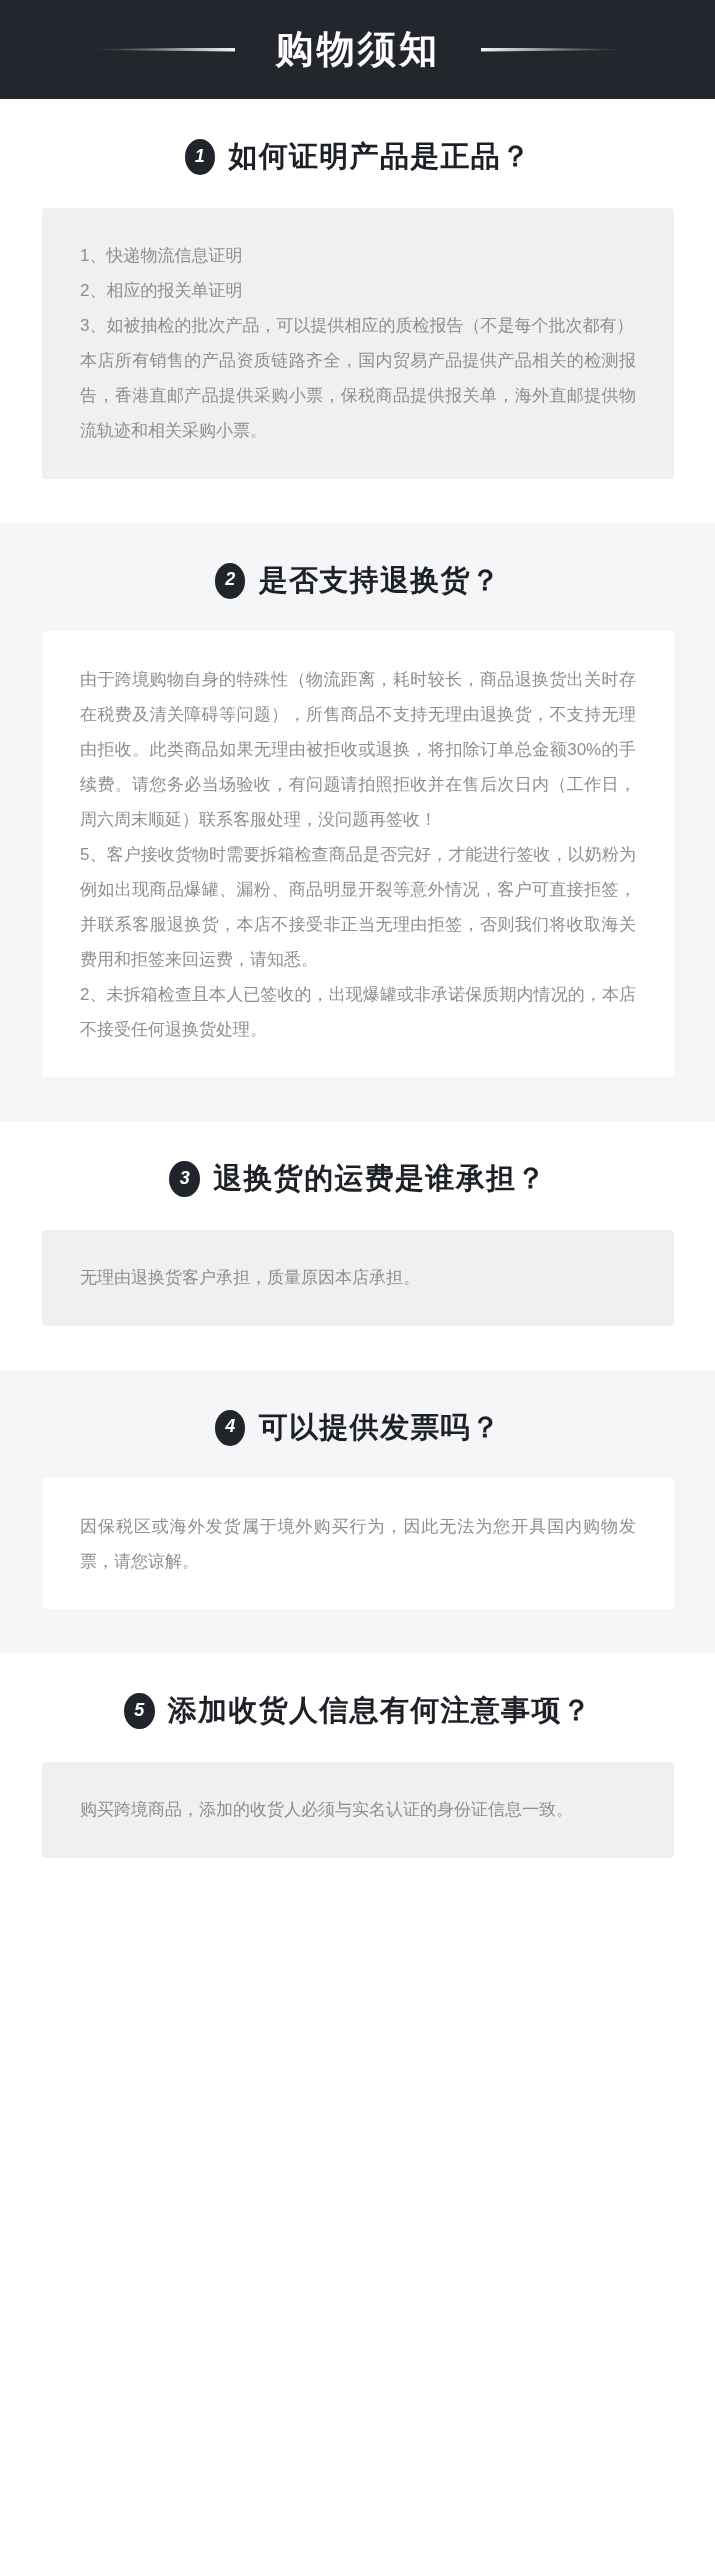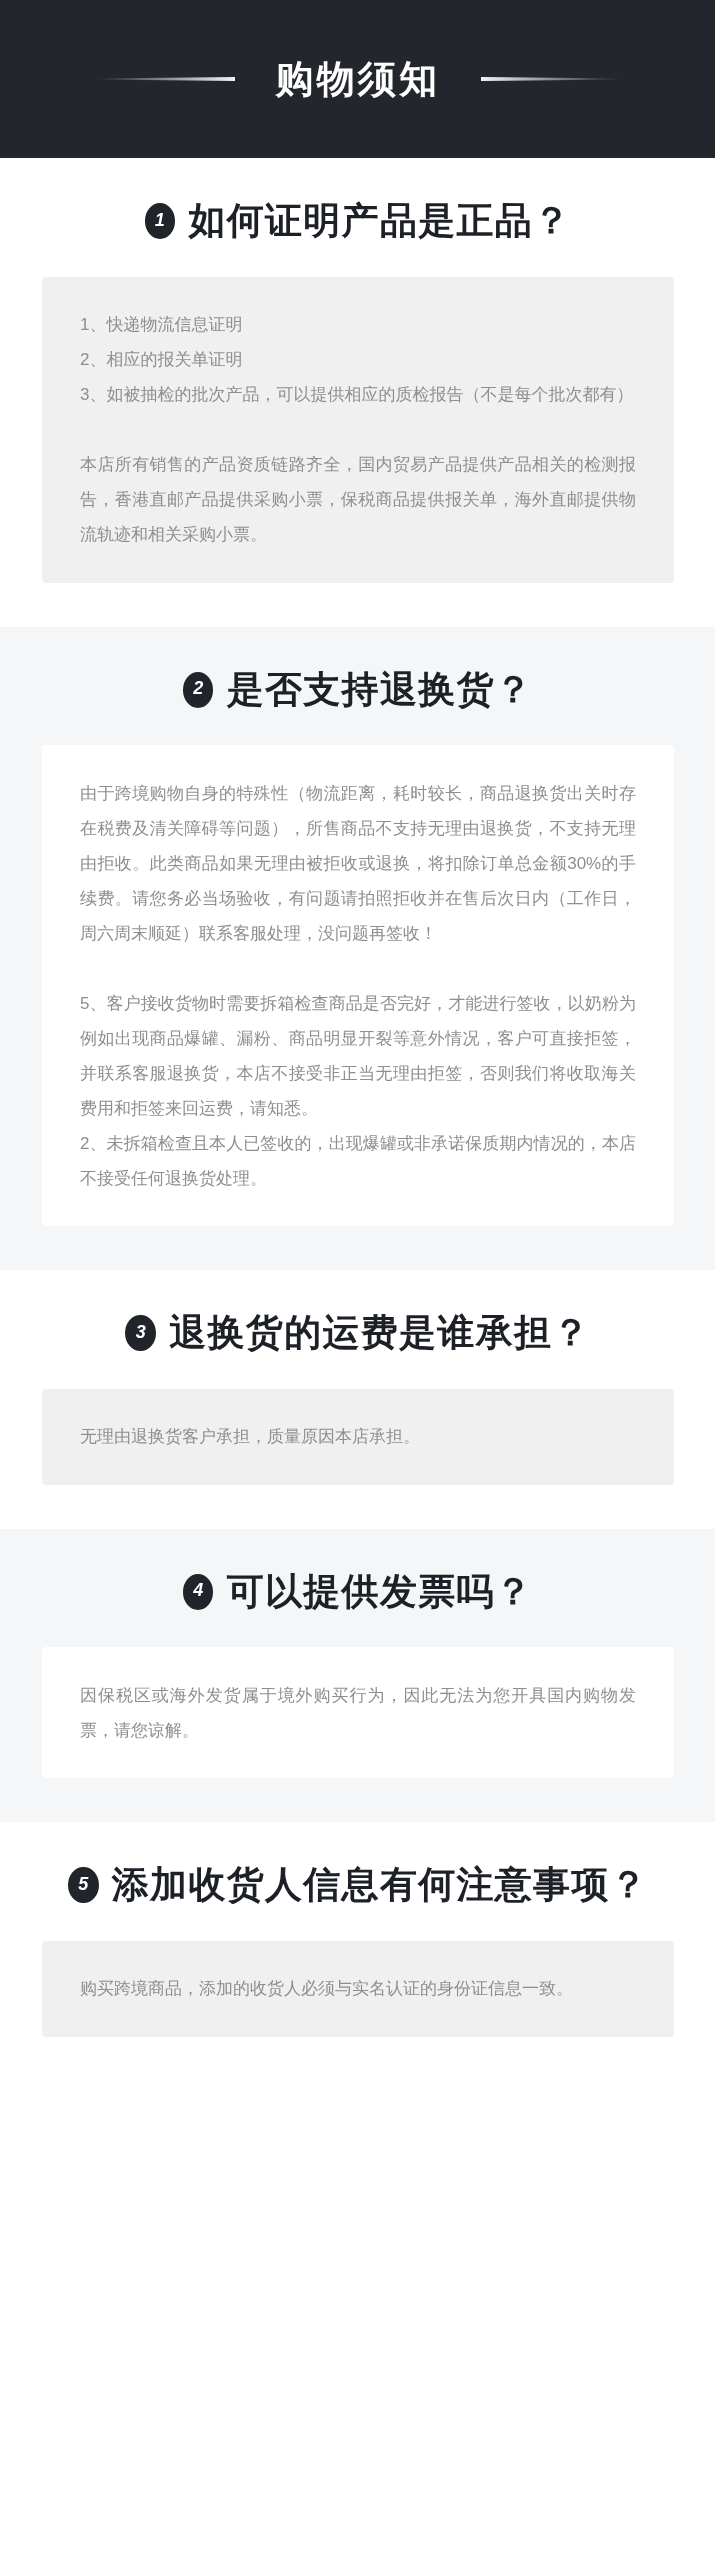--- a/index.html
+++ b/index.html
@@ -6,21 +6,21 @@
   html,body { background:#ffffff; }
   body {
     width:716px;
     font-family:"Liberation Sans","DejaVu Sans",sans-serif;
     -webkit-font-smoothing:antialiased;
   }
   .page { width:716px; overflow:hidden; }
 
   
   .hdr {
-    height:158px;
+    height:99px;
     background:var(--header-bg,#23262c);
     display:flex; align-items:center; justify-content:center;
     gap:40px;
   }
   .hdr-title {
     color:var(--header-fg,#ffffff);
     font-size:38px; font-weight:700; letter-spacing:3.3px;
     white-space:nowrap;
   }
   .hline {
@@ -45,35 +45,35 @@
     width:30.5px; height:36px; flex:none;
     background:var(--badge-bg,#22242c);
     border-radius:50%;
     display:flex; align-items:center; justify-content:center;
   }
   .badge-n {
     color:#ffffff; font-size:18px; font-weight:700; font-style:italic;
     transform:translatey(-0.7px);
   }
   .sec-title {
-    font-size:37px; font-weight:800;
+    font-size:29px; font-weight:800;
     color:var(--heading-color,#1d2026);
     letter-spacing:1.3px; white-space:nowrap;
   }
 
   .box {
     margin:0 42px; border-radius:4px;
     padding:30.5px 38px;
     font-size:17px; line-height:35px;
     color:var(--body-text,#8d8e90);
     text-align:justify;
   }
   .box-gray  { background:var(--graybox-bg,#f0f0f1); }
   .box-white { background:var(--whitebox-bg,#ffffff); }
-  .gap { margin-top:35px; }
+  .gap { }
 </style>
 </head>
 <body>
 
 <div class="page">
 
   <header class="hdr">
     <span class="hline hline-l"></span>
     <h1 class="hdr-title">购物须知</h1>
     <span class="hline hline-r"></span>

